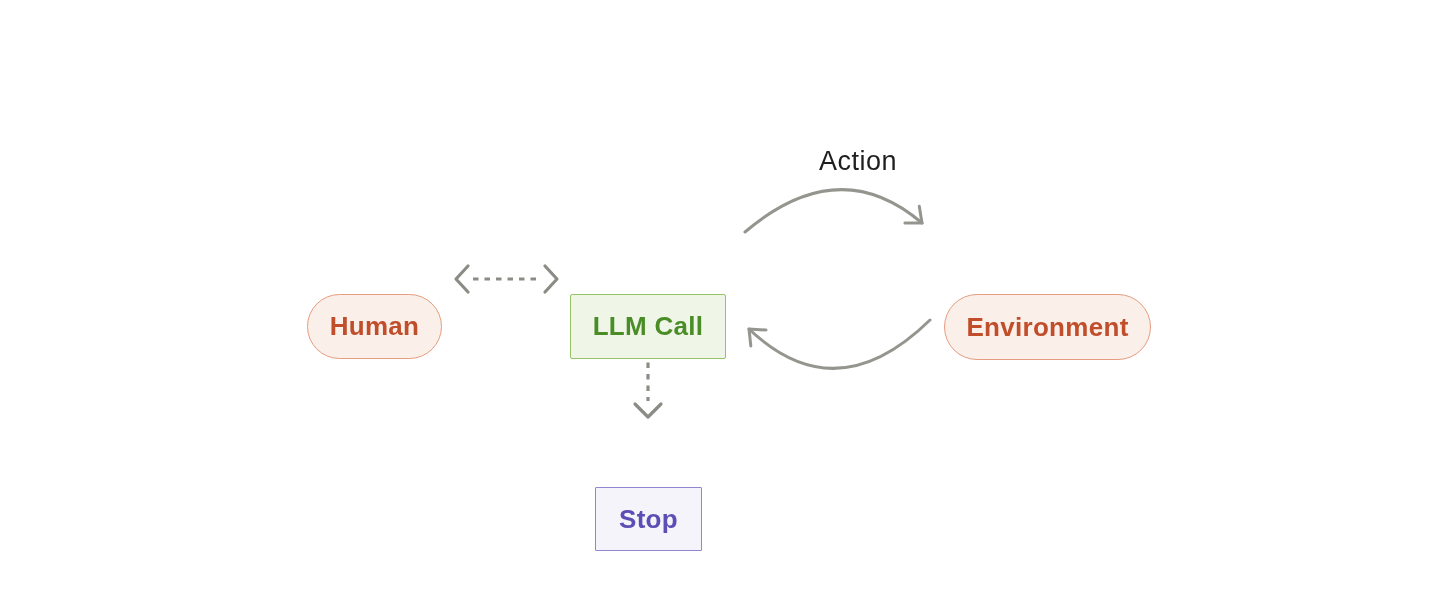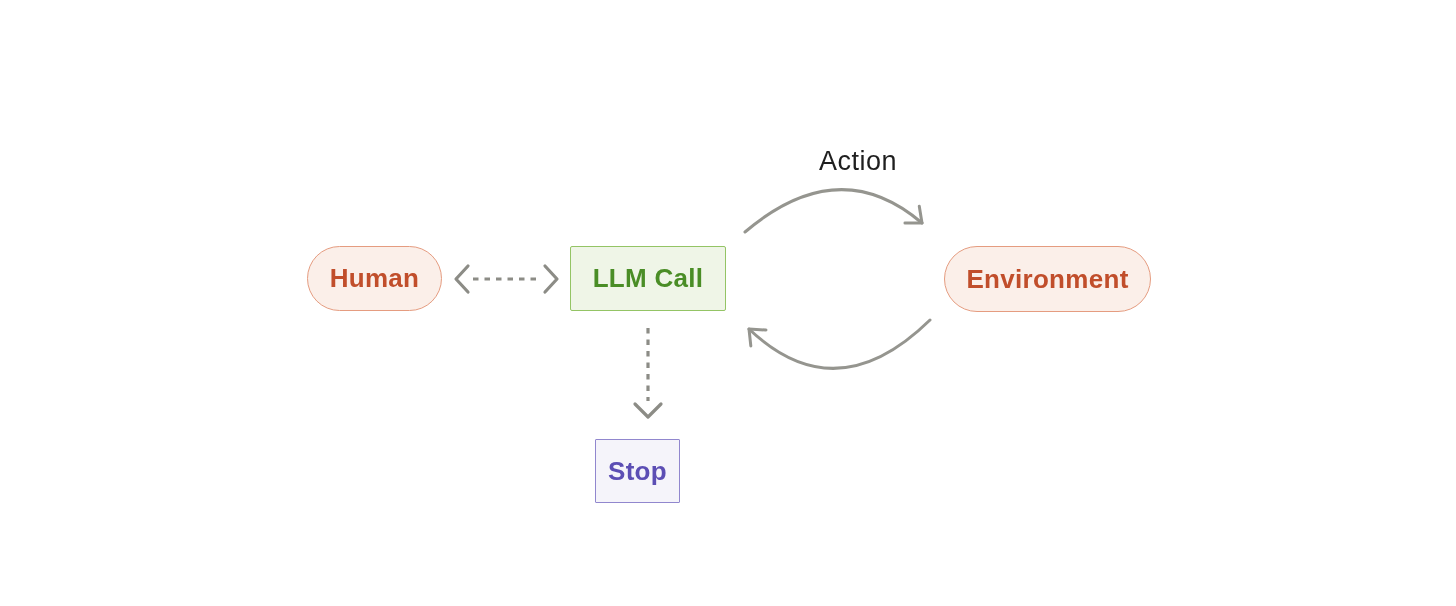--- a/index.html
+++ b/index.html
@@ -20,38 +20,39 @@
   .arrow-layer { position: absolute; left: 0; top: 0; width: 1456px; height: 606px; }
   .arc { stroke: var(--arrow); fill: none; stroke-width: 3; }
   .dash-stroke { stroke: var(--dashed-arrow); fill: none; stroke-width: 3.2; }
   .dashed-line { stroke-dasharray: 5.5 6; }
   .node {
     position: absolute;
     display: flex; align-items: center; justify-content: center;
     box-sizing: border-box;
     font-weight: bold; font-size: 26px; letter-spacing: 0.3px;
     border: 1.5px solid;
+    margin-top: 48px;
   }
   .node-human {
     left: 307px; top: 246px; width: 135px; height: 65px;
     background: var(--human-bg); border-color: var(--human-border);
     color: var(--human-text); border-radius: 33px;
   }
   .node-llm {
     left: 570px; top: 246px; width: 156px; height: 65px;
     background: var(--green-bg); border-color: var(--green-border);
     color: var(--green-text); border-radius: 2px;
   }
   .node-environment {
     left: 944px; top: 246px; width: 207px; height: 66px;
     background: var(--human-bg); border-color: var(--human-border);
     color: var(--human-text); border-radius: 33px;
   }
   .node-stop {
-    left: 595px; top: 439px; width: 85px; height: 64px;
+    left: 595px; top: 439px; width: 107px; height: 64px;
     background: var(--stop-bg); border-color: var(--stop-border);
     color: var(--stop-text); border-radius: 1px;
   }
   .edge-label {
     position: absolute;
     transform: translate(-50%, -50%);
     color: var(--label-text);
     font-size: 27px; font-weight: 400; letter-spacing: 0.5px;
     white-space: nowrap;
   }

